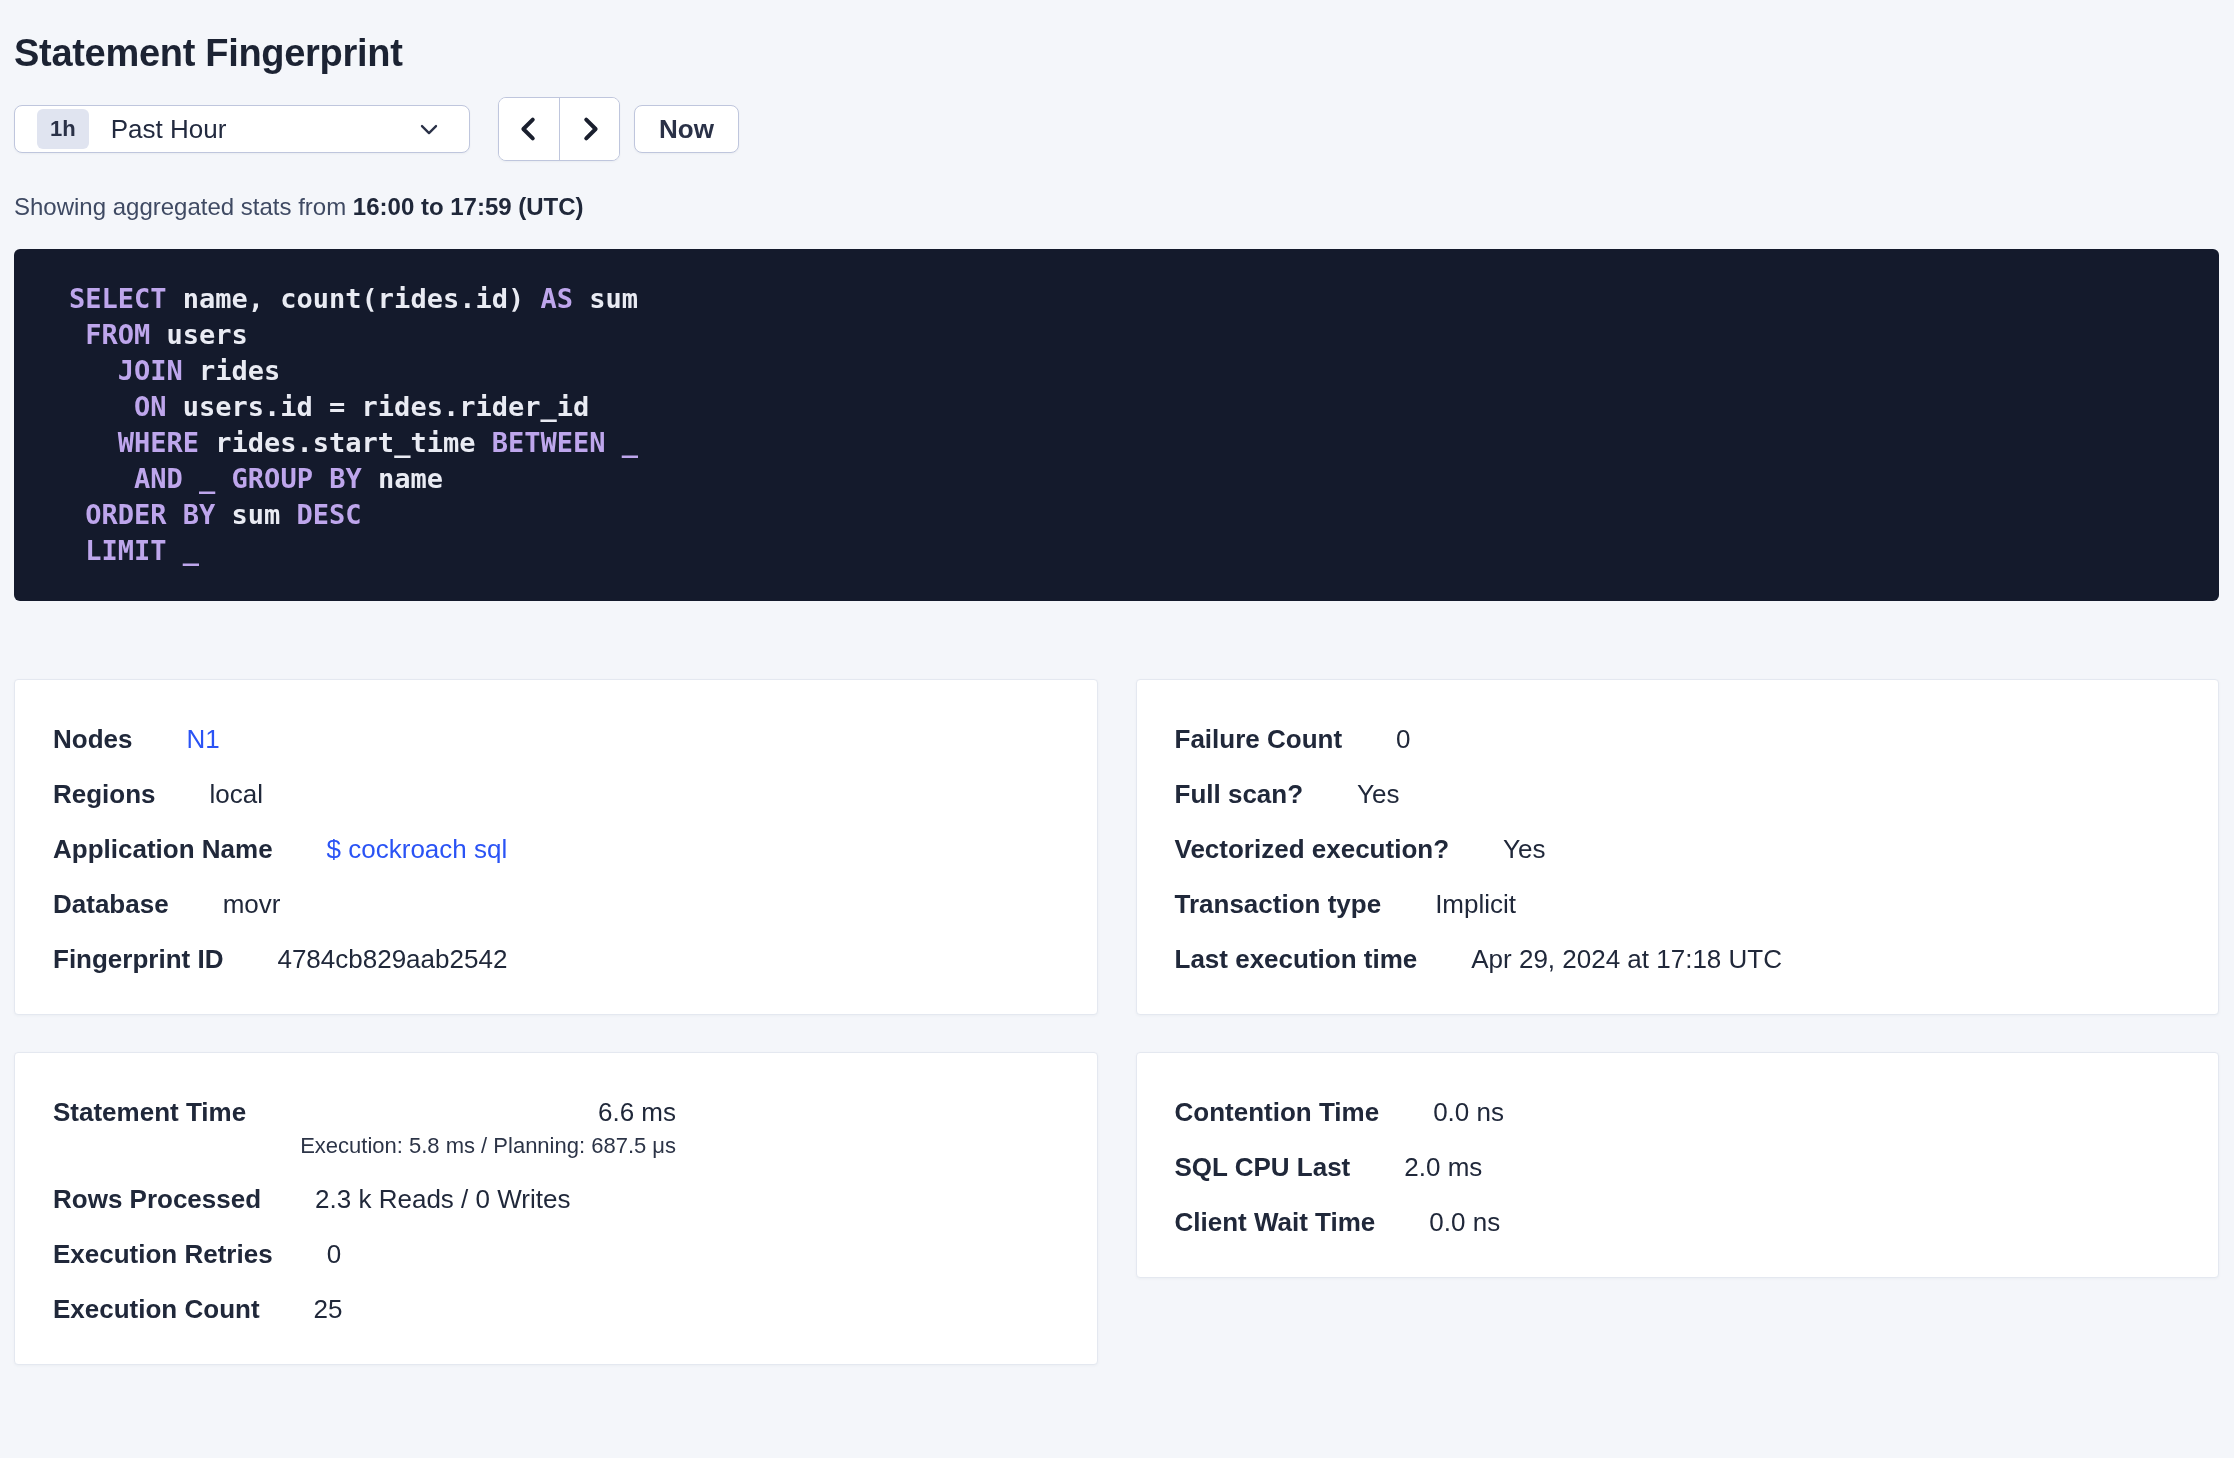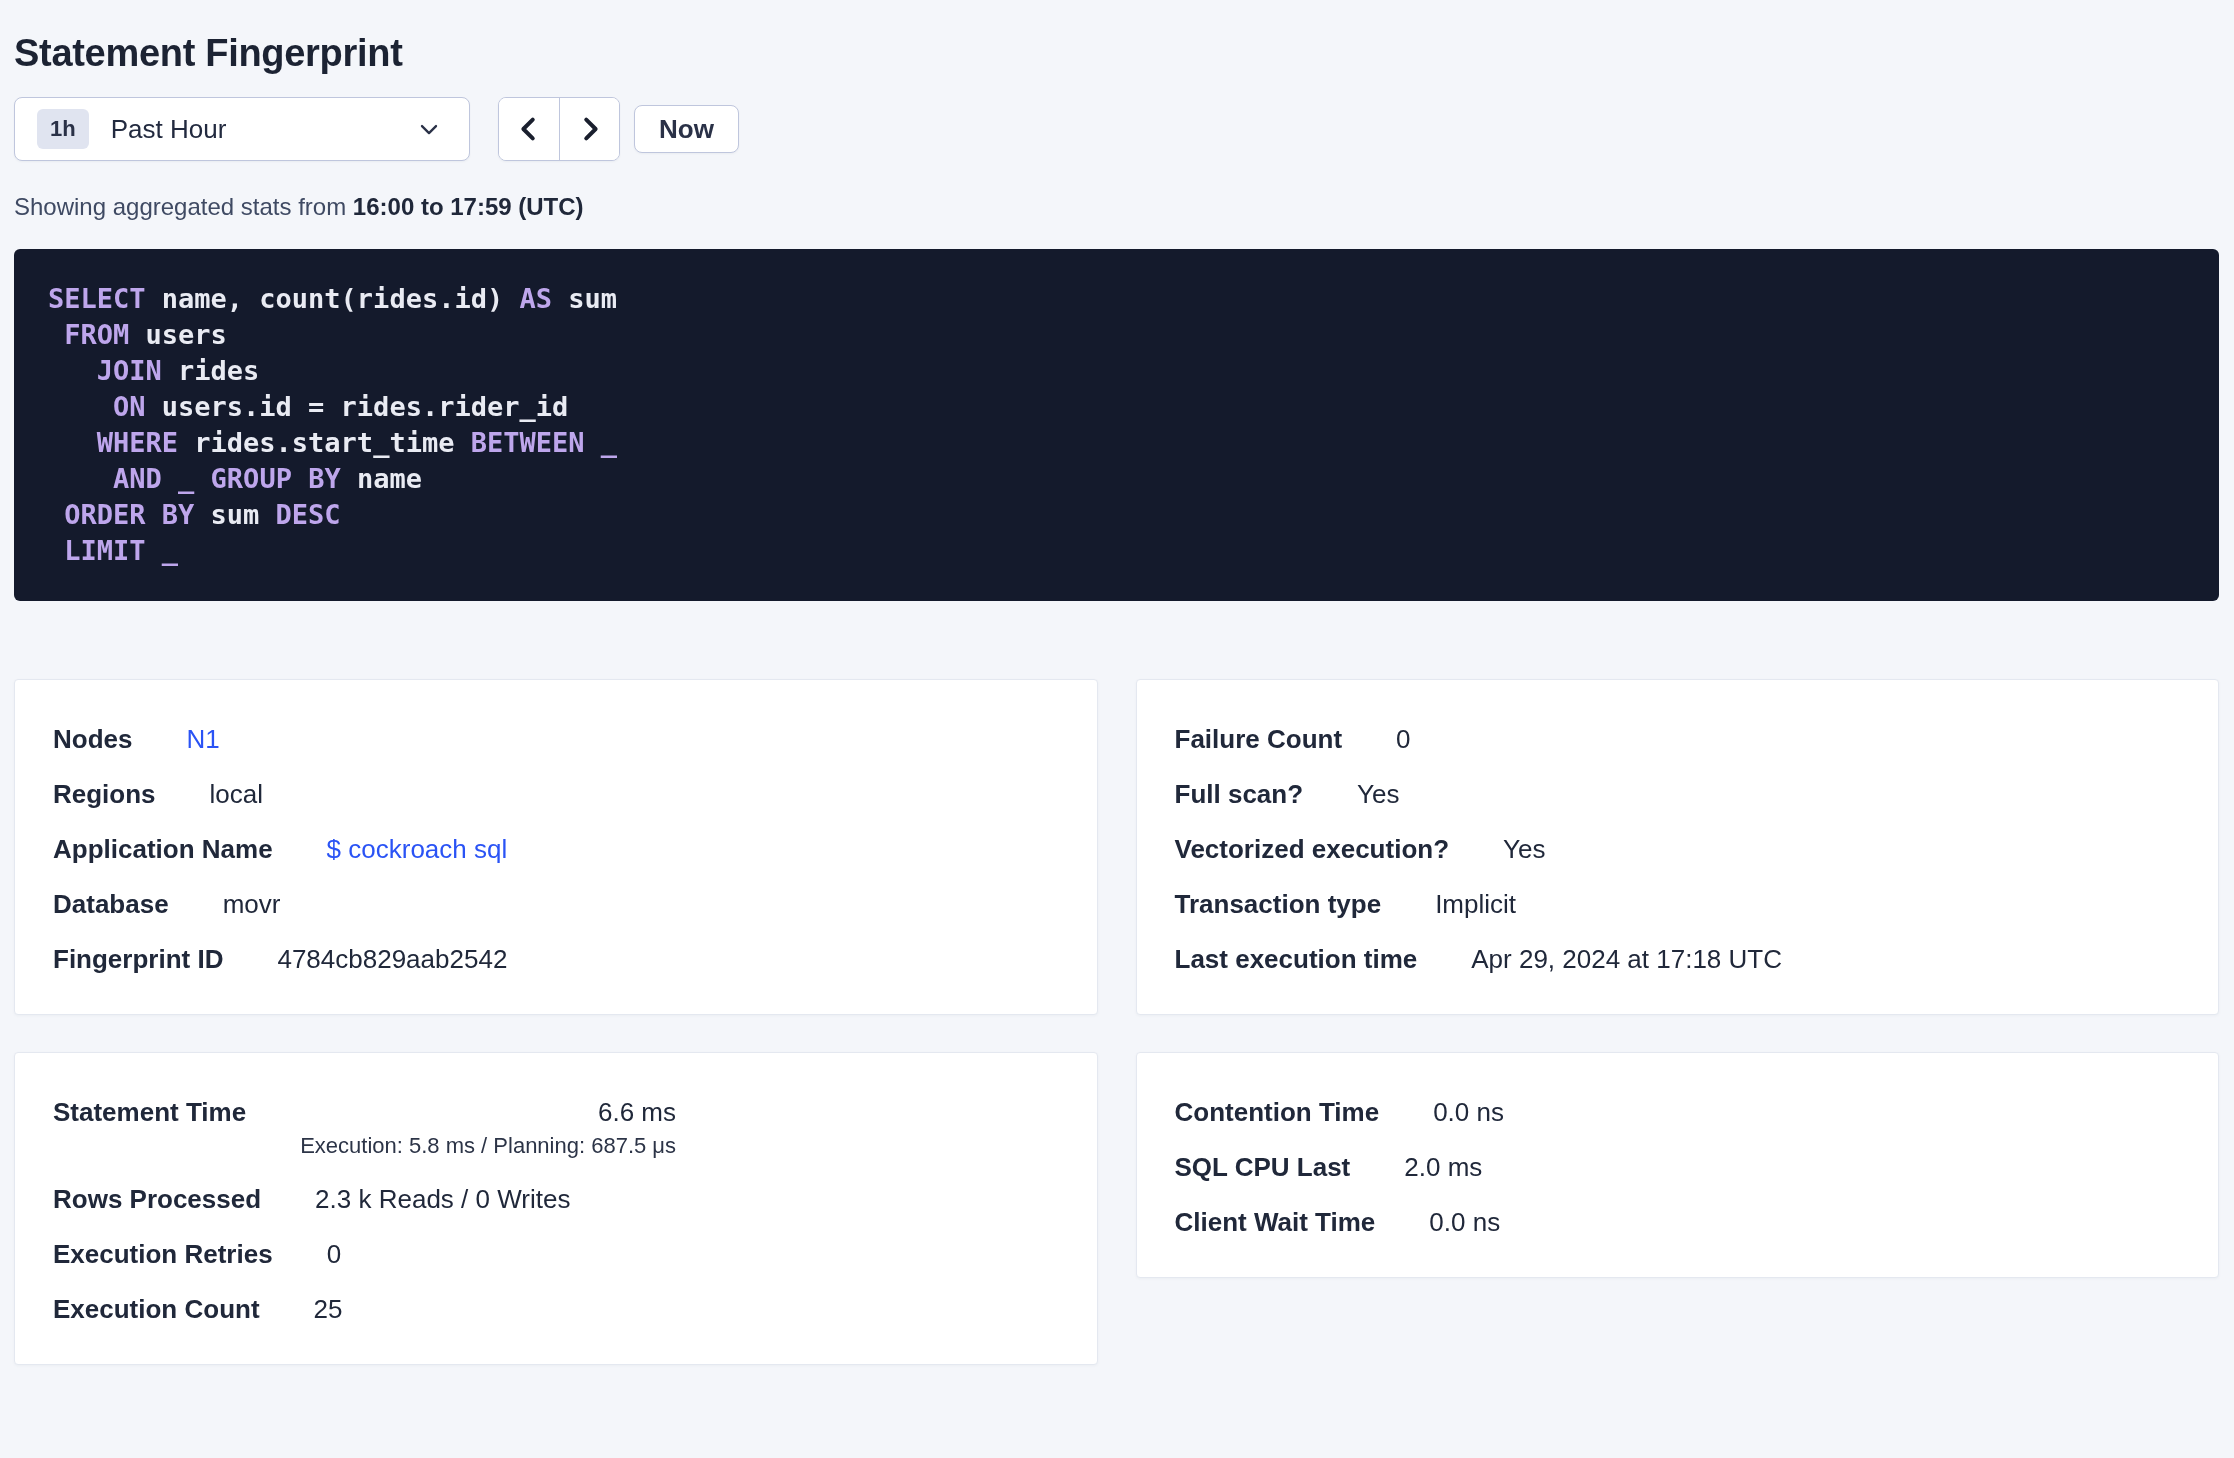--- a/index.html
+++ b/index.html
@@ -40,21 +40,21 @@
   }
   .tab.active{color:var(--blue);}
   .tab.active::after{
     content:"";position:absolute;left:0;right:0;bottom:-4px;height:7px;
     background:var(--blue);border-radius:4px;
   }
 
   
   .time-row{display:flex;align-items:center;margin-top:22px;}
   .range-dropdown{
-    width:456px;height:64px;background:#fff;border:1px solid var(--control-border);
+    width:456px;height:48px;background:#fff;border:1px solid var(--control-border);
     border-radius:8px;display:flex;align-items:center;padding:0 26px 0 22px;
     cursor:pointer;box-shadow:0 1px 2px rgba(40,50,80,0.05);
   }
   .range-badge{
     background:var(--badge-bg);border-radius:6px;font-weight:700;font-size:22px;
     color:#2a3147;padding:9px 13px;margin-right:22px;line-height:1;
   }
   .range-label{font-size:26px;color:#222a3f;}
   .range-caret{margin-left:auto;display:flex;align-items:center;}
   .arrow-group{
@@ -75,21 +75,21 @@
   .stats-line{margin-top:32px;font-size:24px;color:var(--muted);}
   .stats-line b{color:#20283a;font-weight:700;}
 
   
   .sql-box{
     margin-top:28px;background:var(--code-bg);border-radius:6px;
     padding:32px 34px;color:var(--code-text);
   }
   .sql-line{
     white-space:pre;font-family:"DejaVu Sans Mono", monospace;
-    font-size:27px;line-height:36px;font-weight:700;
+    font-size:27px;line-height:36px;font-weight:700;margin-left:21px;
   }
   .sql-line .kw{color:var(--code-purple);}
 
   
   .cards-grid{
     margin-top:78px;display:grid;grid-template-columns:1fr 1fr;
     column-gap:38px;row-gap:37px;align-items:start;
   }
   .card{
     background:#fff;border:1px solid var(--card-border);border-radius:4px;

